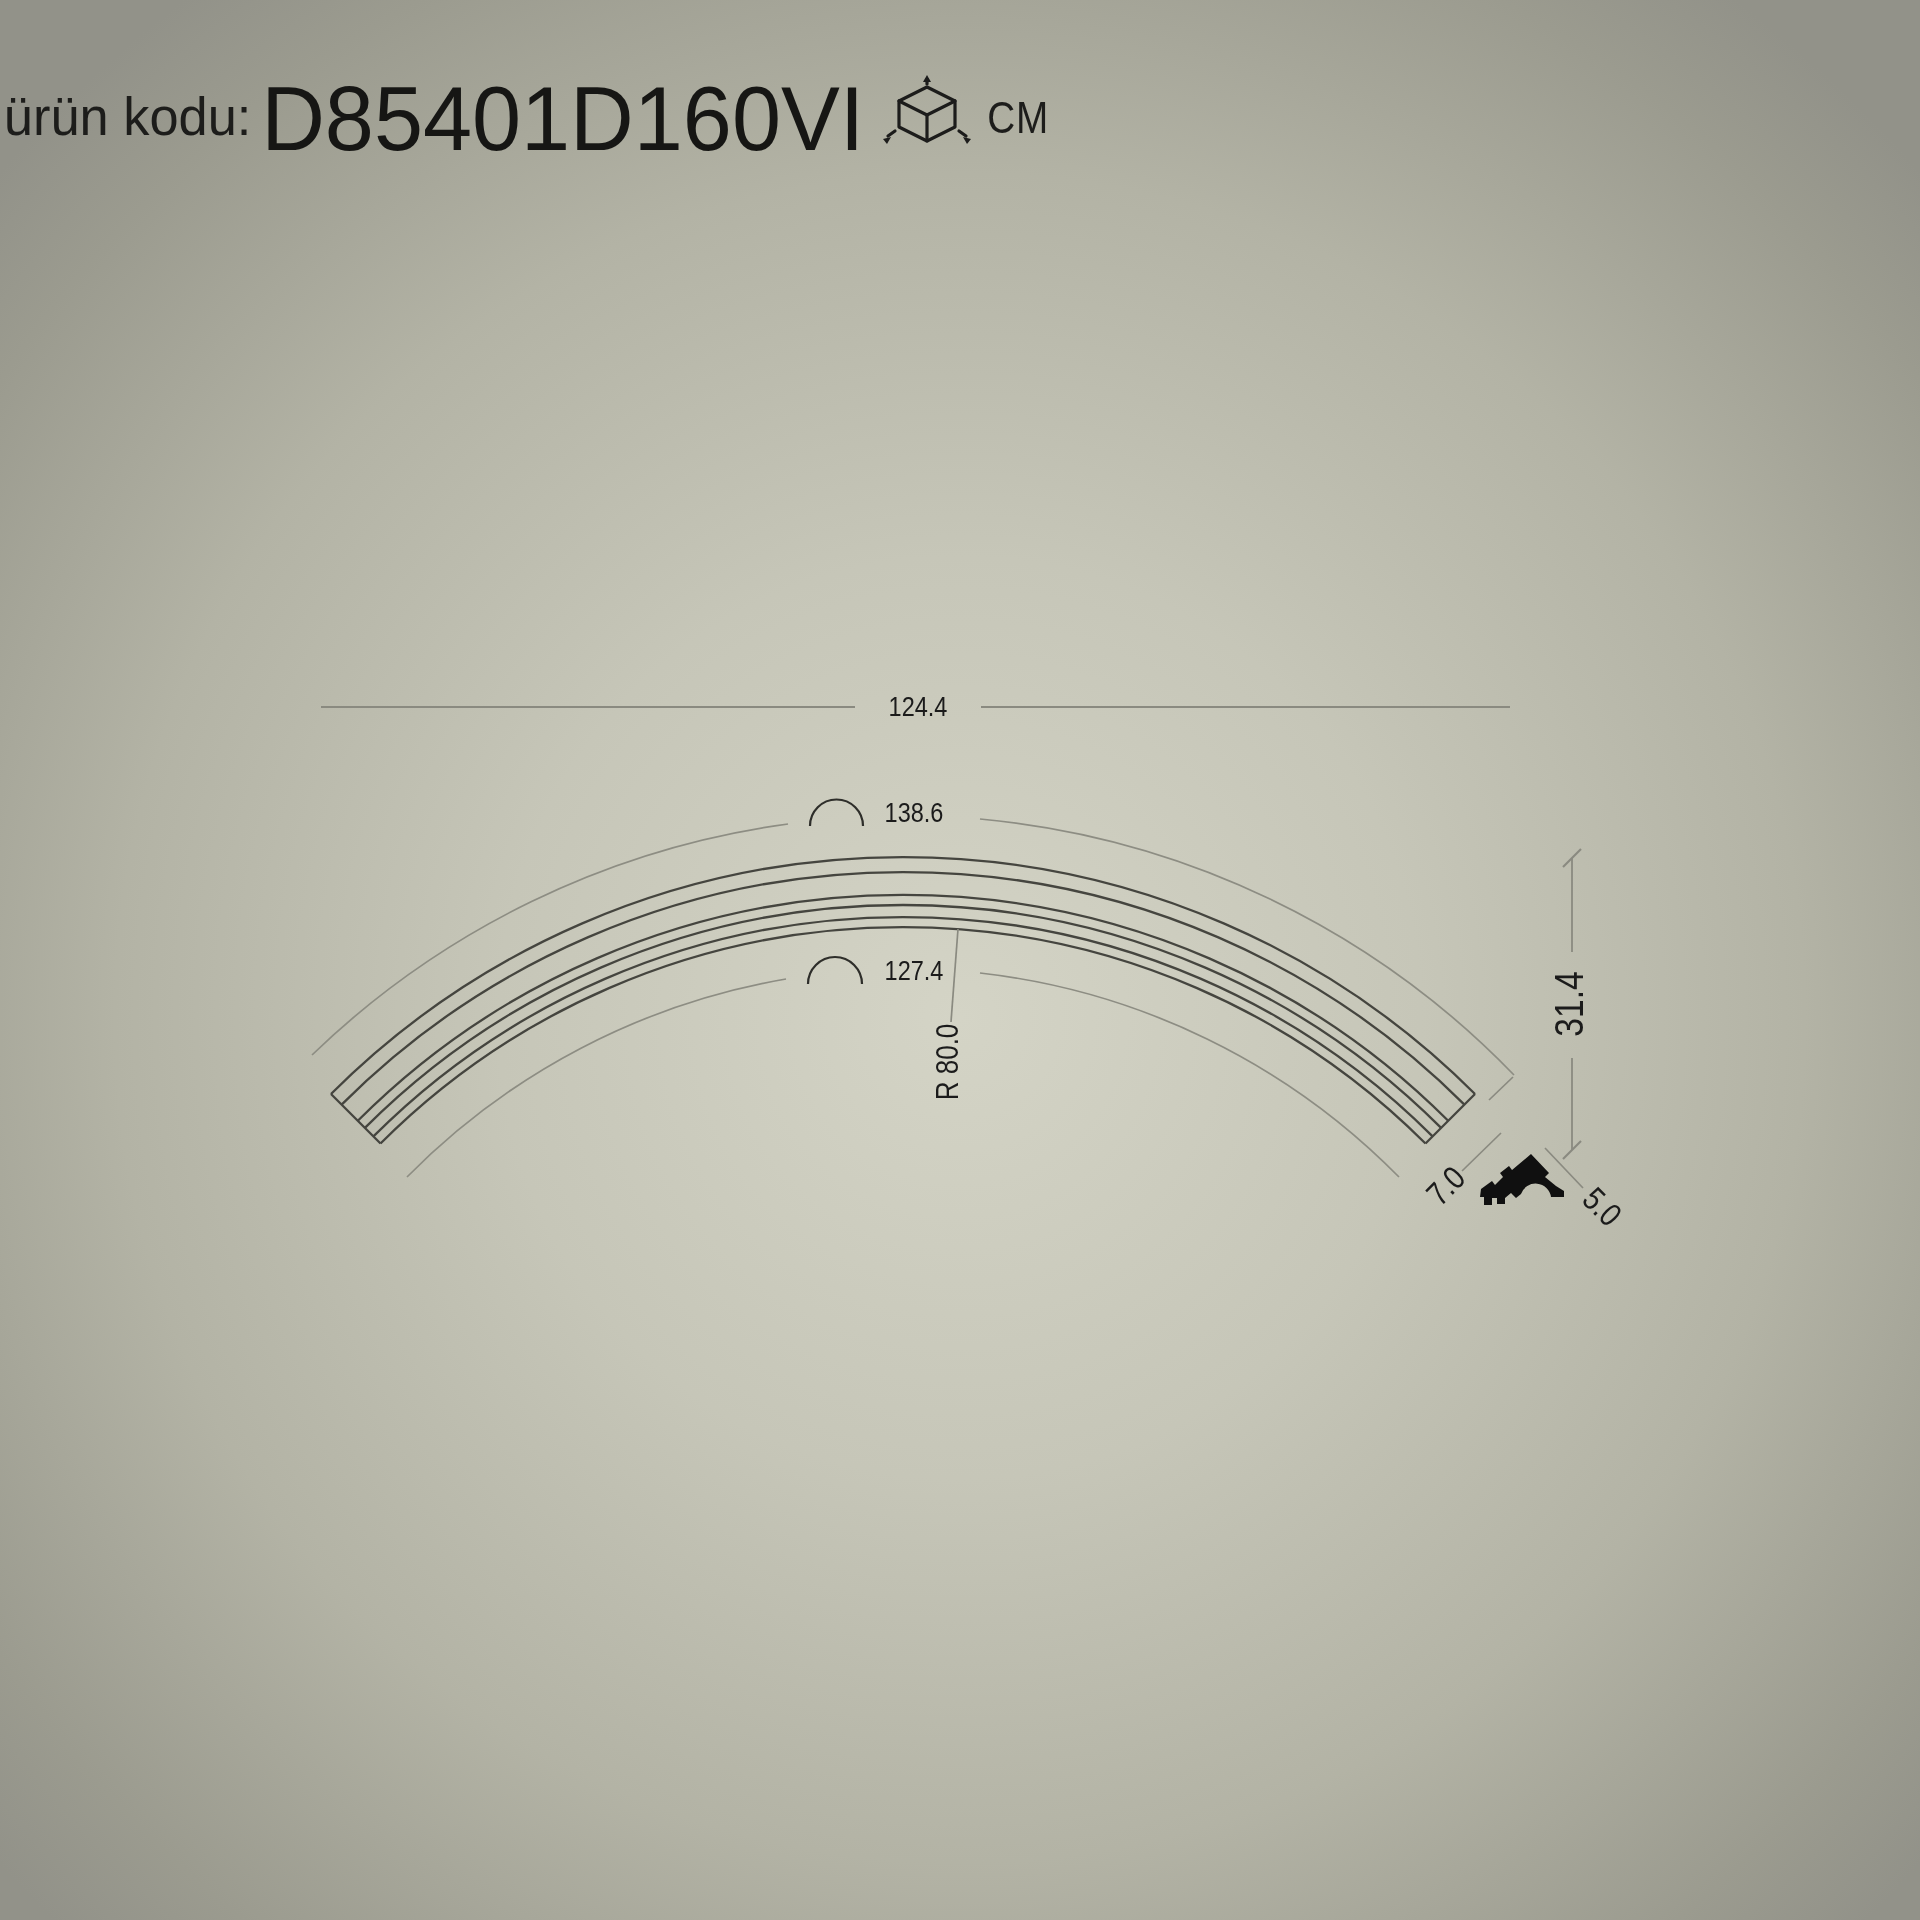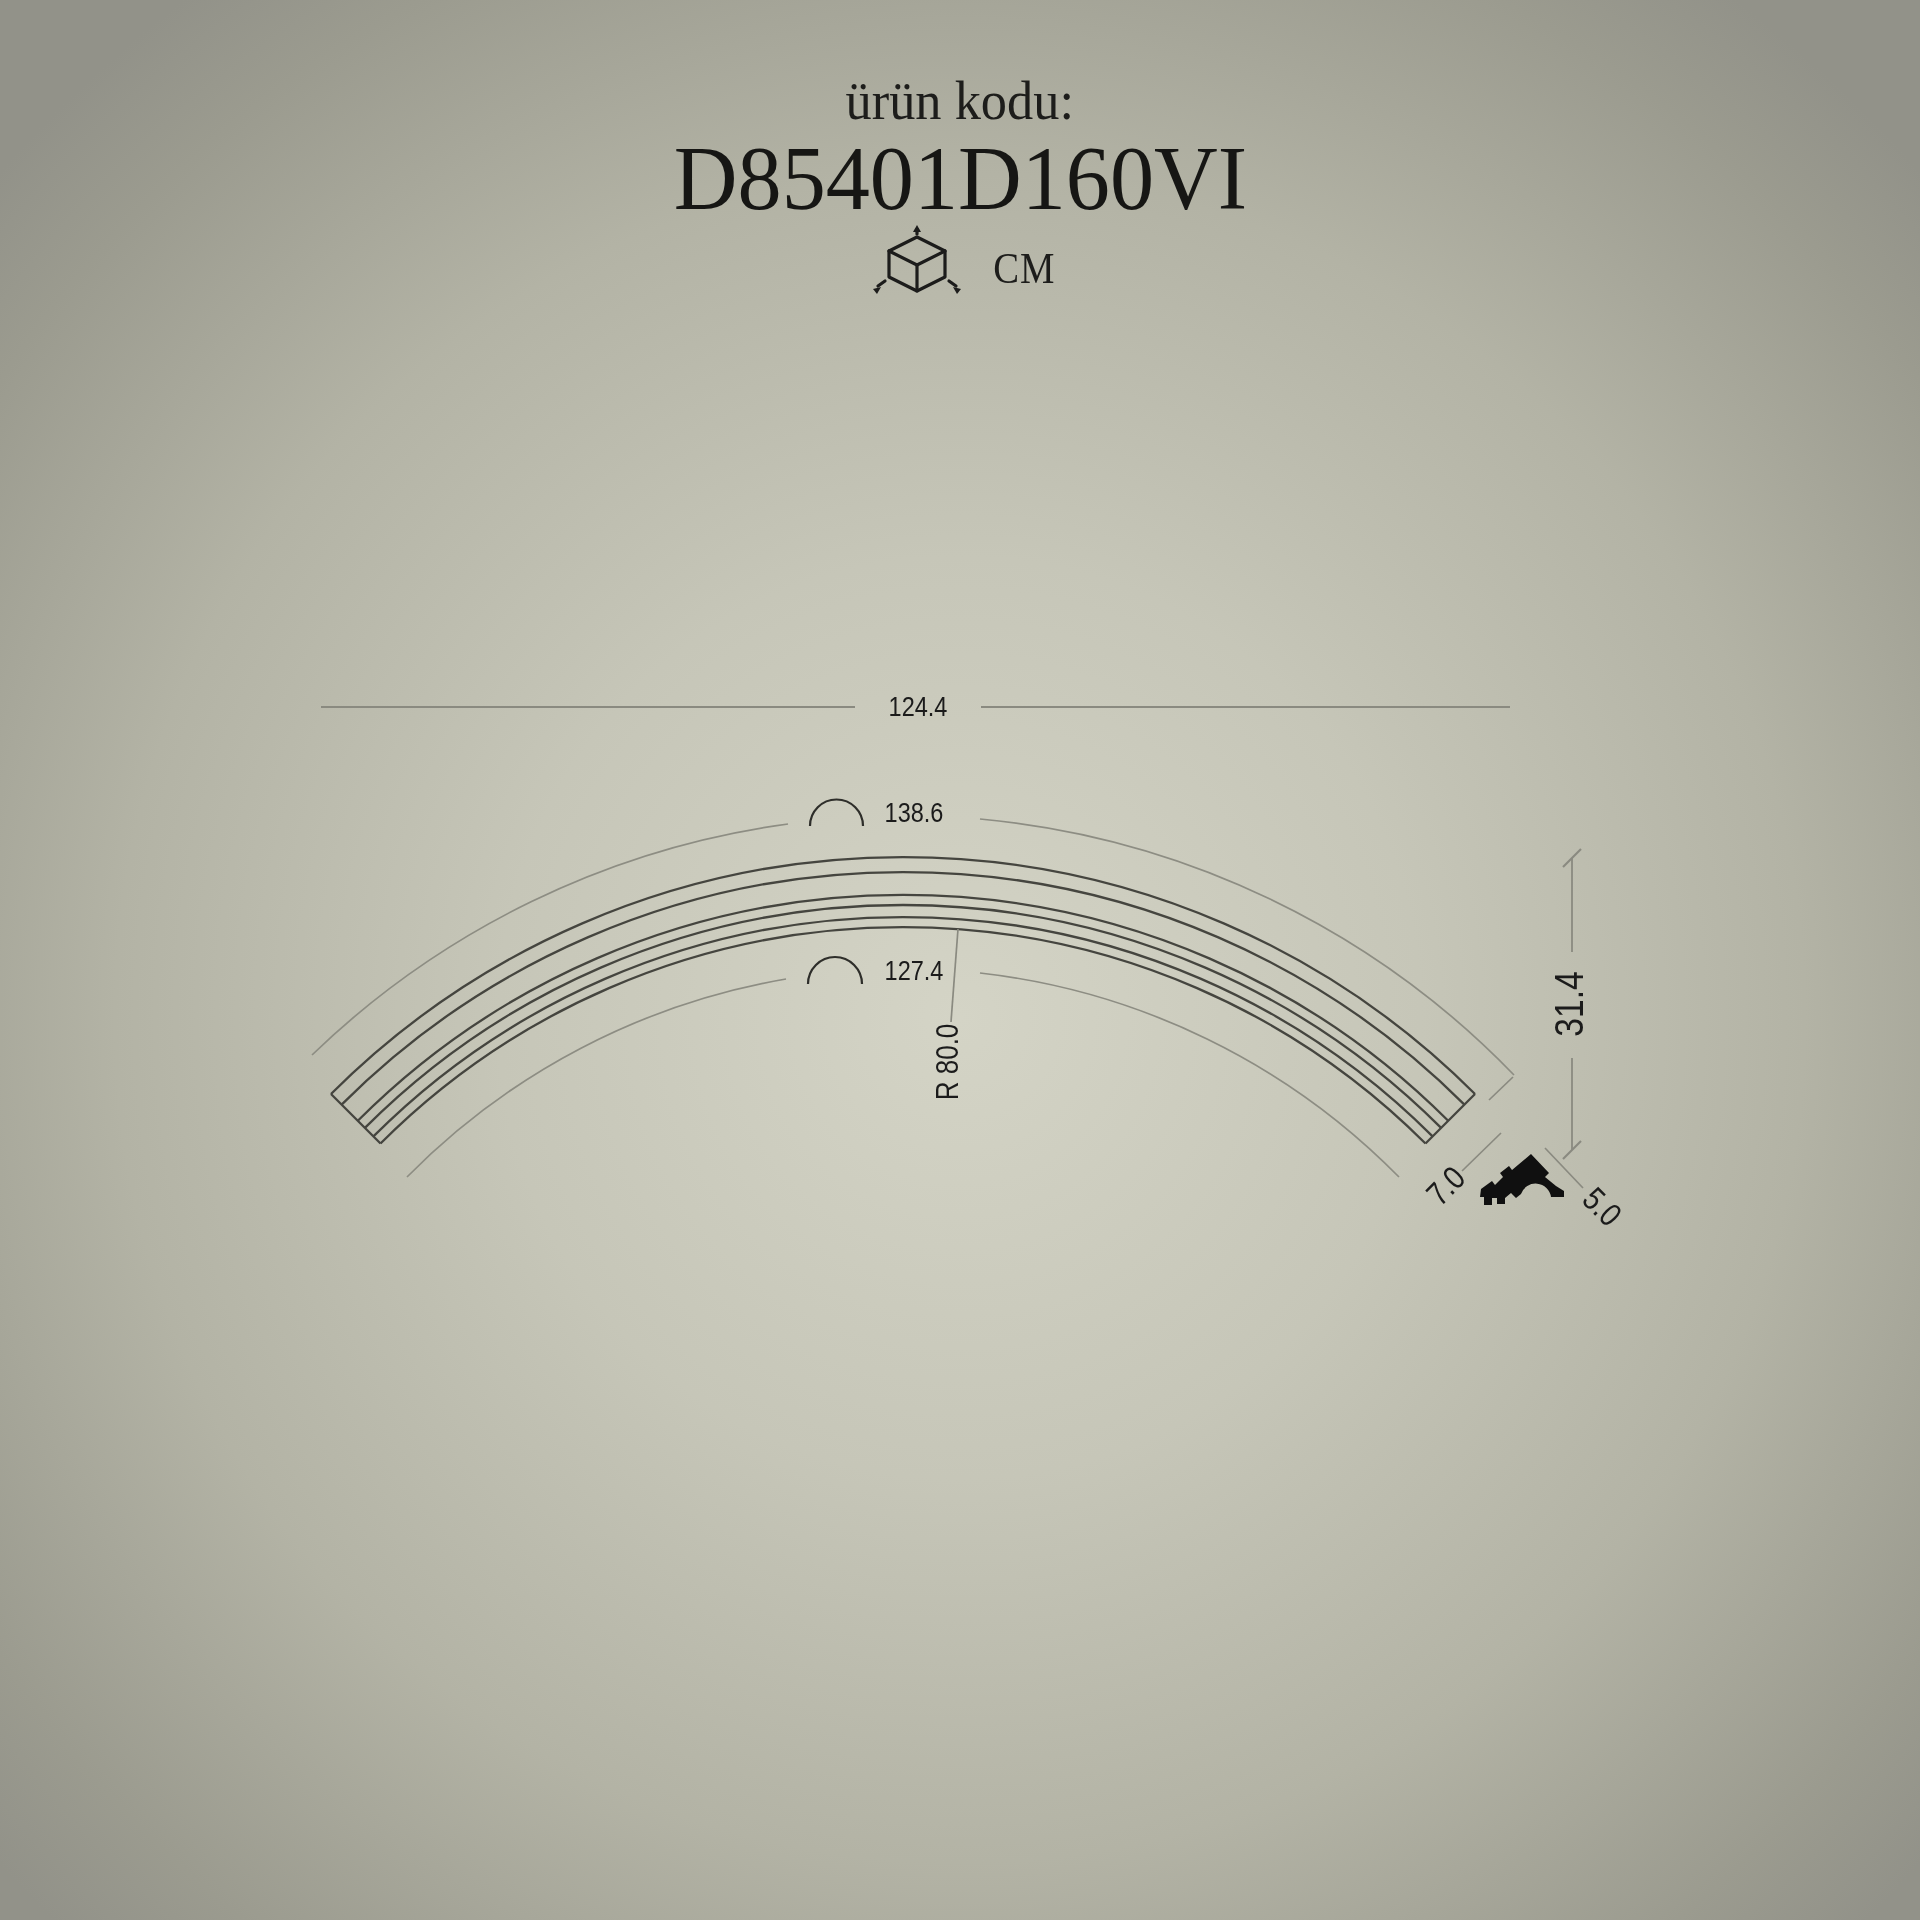--- a/index.html
+++ b/index.html
@@ -4,33 +4,33 @@
 <style>
   html,body{margin:0;padding:0;}
   body{
     width:1920px;height:1920px;position:relative;overflow:hidden;
     background:radial-gradient(ellipse 1280px 1280px at 50% 53%,
       #d4d4c6 0%, #c6c6b8 36%, #b3b3a5 66%, #9b9b8f 90%, #929289 100%);
     font-family:"Liberation Sans", sans-serif;
     color:#1b1b1b;
   }
   .header{
-    position:absolute;top:74px;left:0;width:1920px;
-    display:flex;flex-direction:column;align-items:center;font-family:Liberation Serif, serif;
+    position:absolute;top:68px;left:0;width:1920px;
+    display:flex;align-items:center;
   }
   .title{
     font-size:54px;line-height:1.0;color:#1d1d1b;letter-spacing:0px;
     transform:scaleX(0.97);
   }
   .code{
     font-size:90px;line-height:1.0;margin-top:6px;color:#161614;
     letter-spacing:0px;transform:scaleX(0.98);
   }
   .unit-row{
-    display:flex;align-items:center;gap:16px;margin-top:4px;height:80px;
+    display:flex;align-items:center;gap:0;margin-top:4px;height:80px;
   }
   .unit-label{
     font-size:44px;color:#1d1d1b;transform:scaleX(0.88);letter-spacing:1px;
   }
   .drawing-svg{position:absolute;left:0;top:0;}
   .dim{
     position:absolute;white-space:nowrap;color:#1b1b1b;
     font-size:28px;
   }
   .dim.flat{transform:translate(-50%,-50%) scaleX(0.84);}

